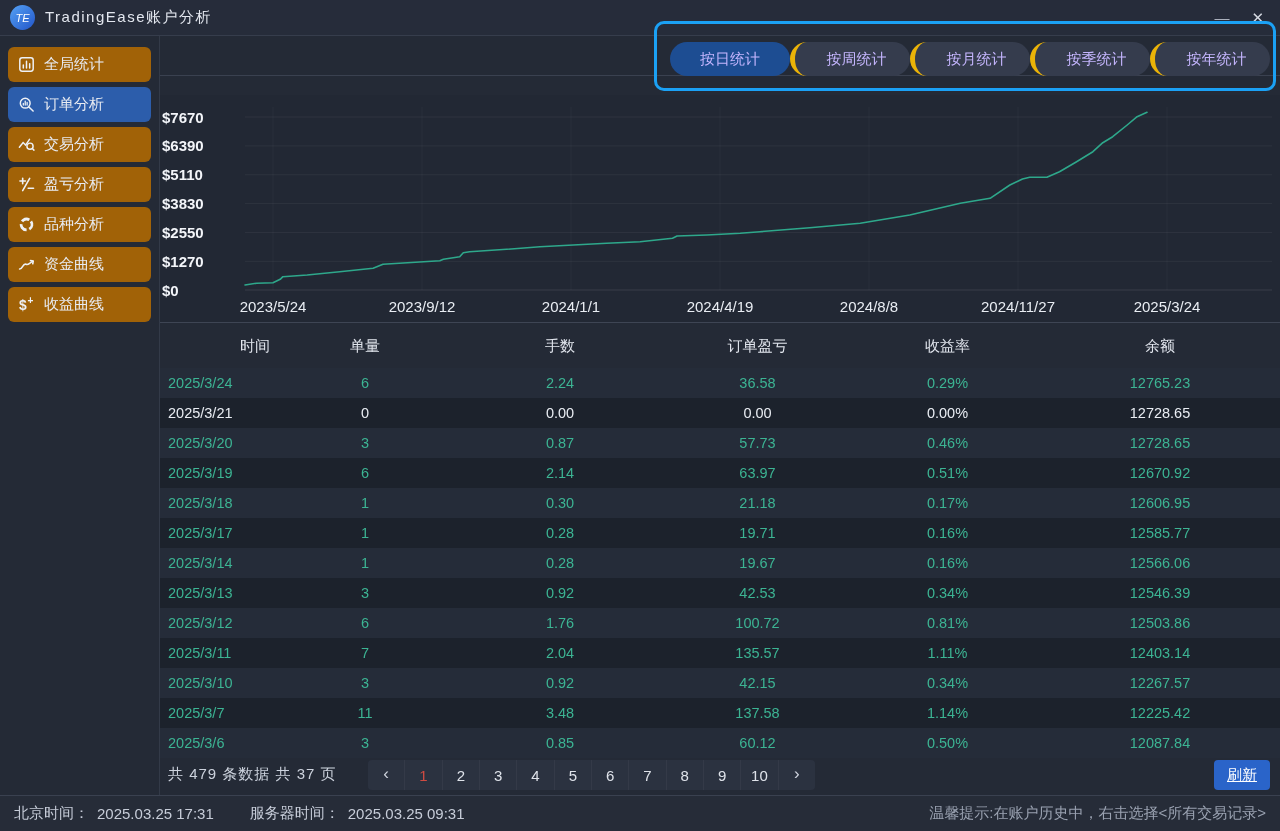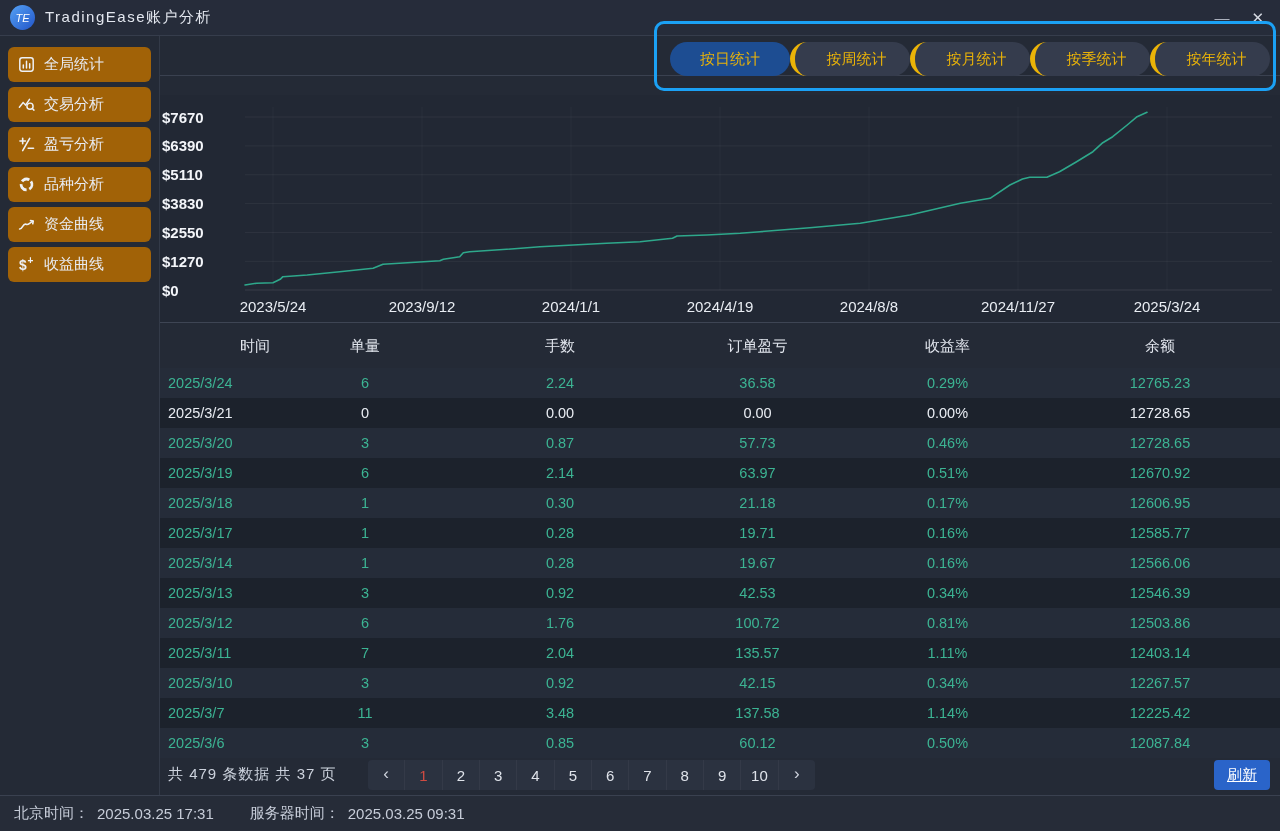--- a/index.html
+++ b/index.html
@@ -24,21 +24,21 @@
     display:flex; align-items:center; padding:0 10px; color:#e8ebf2; font-size:15px; cursor:pointer; }
   .side-item.active { background:#2c5dab; }
   .side-icon { width:17px; height:17px; margin-right:9px; display:inline-flex; color:#eef1f6; flex:0 0 auto; }
   .side-icon svg { width:100%; height:100%; }
   .v-divider { position:absolute; left:159px; top:36px; bottom:36px; width:1px; background:#333a48; }
 
   
   .tabsrow { position:absolute; left:160px; top:36px; right:0; height:40px; border-bottom:1px solid #3a4150; }
   .tabs { position:absolute; right:10px; top:6px; display:flex; }
   .tab { width:120px; height:34px; line-height:34px; text-align:center; background:#353c4d;
-    color:#eab308; font-size:15px; cursor:pointer;border-radius:17px; }
+    color:#c4b5fd; font-size:15px; cursor:pointer;border-radius:17px; }
   .tab + .tab { border-left:5px solid #eab308;padding-left:8px; }
   .tab.active { background:#1d4d92; }
 
   
   .highlight-box { position:absolute; left:654px; top:21px; width:622px; height:70px;
     border:3px solid #1ba1f5; border-radius:10px; z-index:6; pointer-events:none; }
 
   
   .chart { position:absolute; left:160px; top:95px; width:1120px; height:228px;
     background:#222834; border-bottom:1px solid #3e4554; }
@@ -94,20 +94,30 @@
 
   <nav class="sidebar">
       <div class="side-item">
         <span class="side-icon">
           <svg viewBox="0 0 16 16" fill="none" stroke="currentColor" stroke-width="1.4">
             <rect x="1.7" y="1.7" width="12.6" height="12.6" rx="2.2"></rect>
             <path stroke-linecap="round" d="M5 11.2V8.4M8 11.2V4.9M11 11.2V7.2"></path>
           </svg>
         </span>
         <span>全局统计</span>
+      </div>
+      <div class="side-item active">
+        <span class="side-icon">
+          <svg viewBox="0 0 16 16" fill="none" stroke="currentColor" stroke-width="1.4">
+            <circle cx="6.8" cy="6.8" r="4.6"></circle>
+            <path stroke-linecap="round" d="M10.3 10.3L14.2 14.2"></path>
+            <path stroke-width="1.2" stroke-linecap="round" d="M5 8.5V6.9M6.8 8.5V4.8M8.6 8.5V6"></path>
+          </svg>
+        </span>
+        <span>订单分析</span>
       </div>
       <div class="side-item">
         <span class="side-icon">
           <svg viewBox="0 0 16 16" fill="none" stroke="currentColor" stroke-width="1.4">
             <path stroke-linecap="round" d="M1.3 10.6L4.8 6.2L7.2 8.6L10.8 3.2"></path>
             <circle cx="11.3" cy="9.6" r="2.9"></circle>
             <path stroke-linecap="round" d="M13.5 11.8L15 13.3"></path>
           </svg>
         </span>
         <span>交易分析</span>
@@ -331,15 +341,16 @@
         <div class="pcell arrow">›</div>
       </div>
     <button class="refresh-btn">刷新</button>
   </div>
 
   <footer class="statusbar">
     <span class="status-label">北京时间：</span>
     <span class="status-value">2025.03.25 17:31</span>
     <span class="status-label">服务器时间：</span>
     <span class="status-value">2025.03.25 09:31</span>
+    <span class="status-tip">温馨提示:在账户历史中，右击选择&lt;所有交易记录&gt;</span>
   </footer>
 
 </div>
 
 </body></html>

